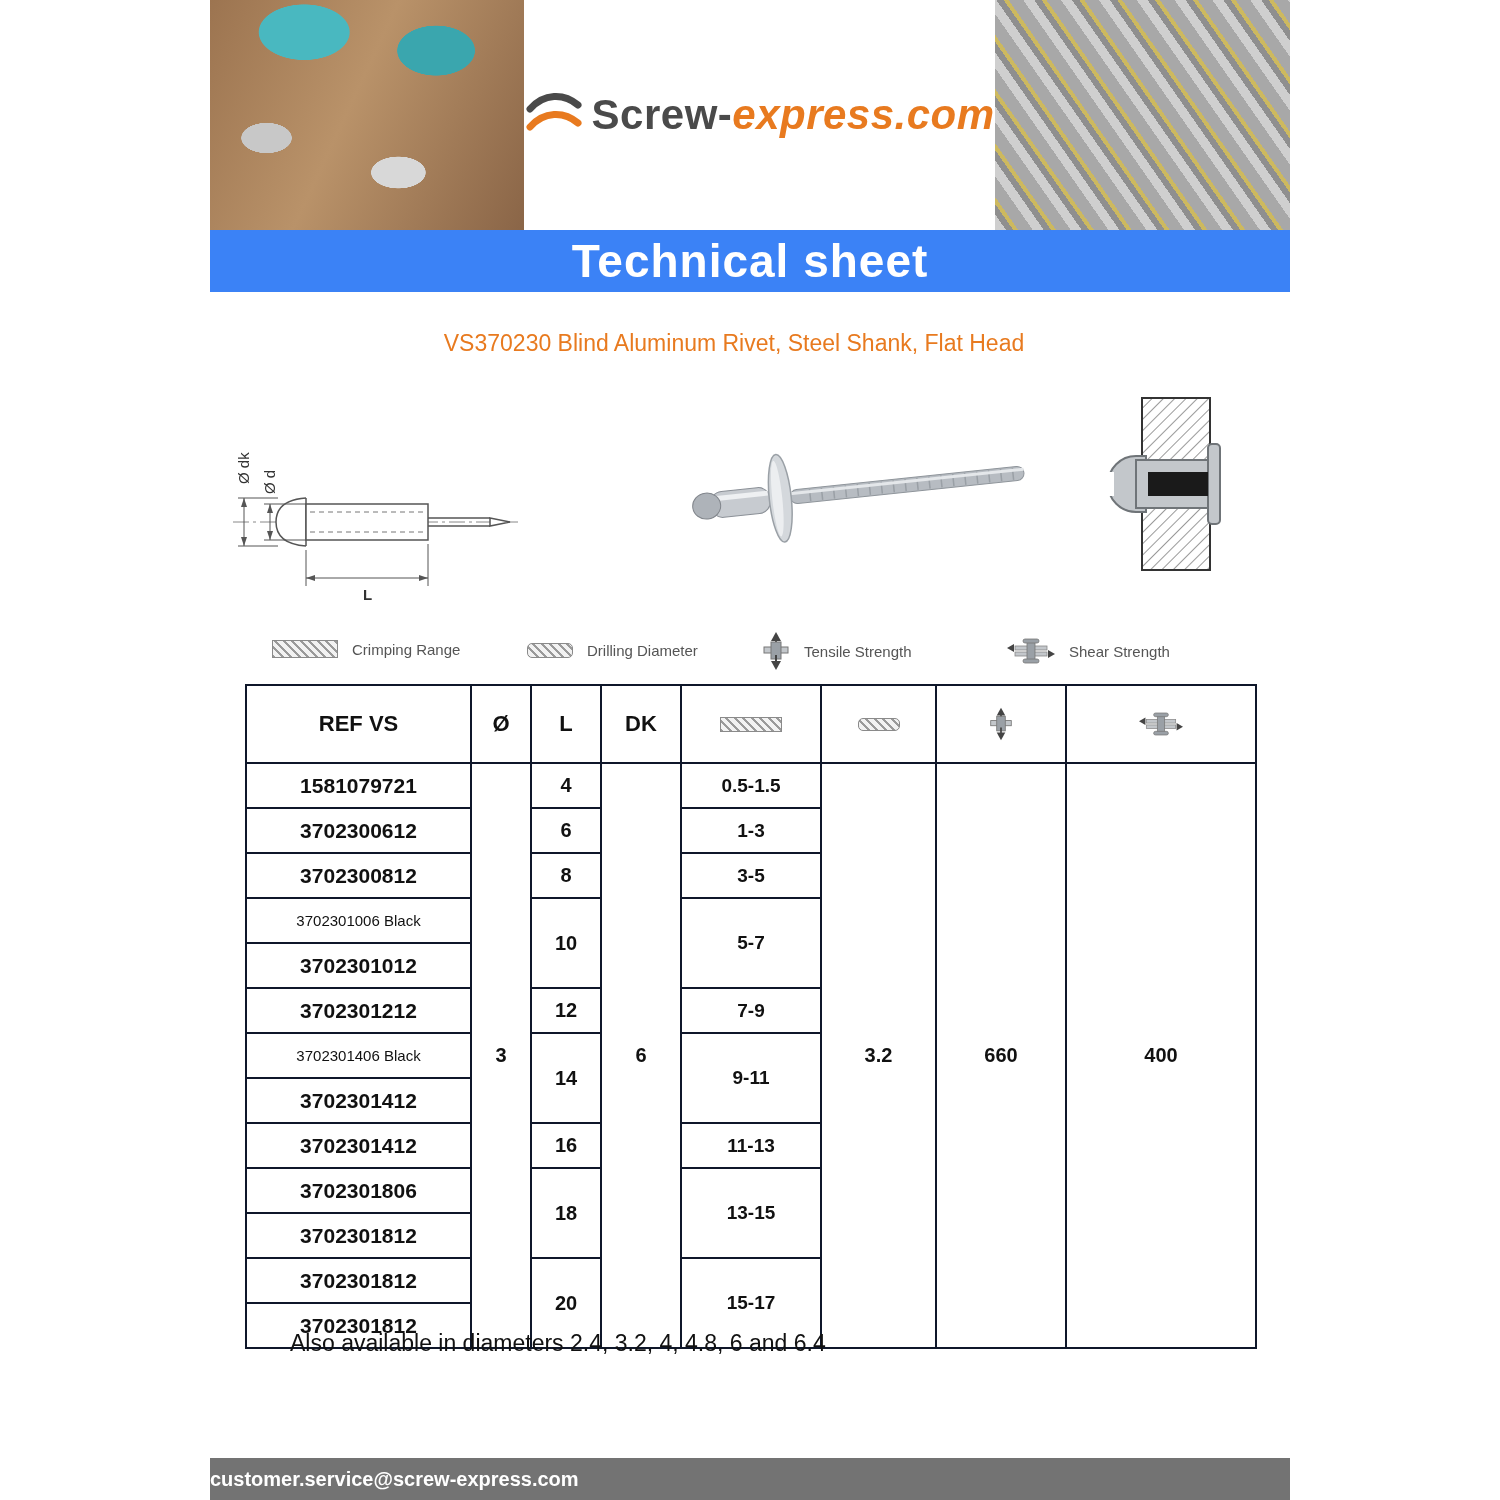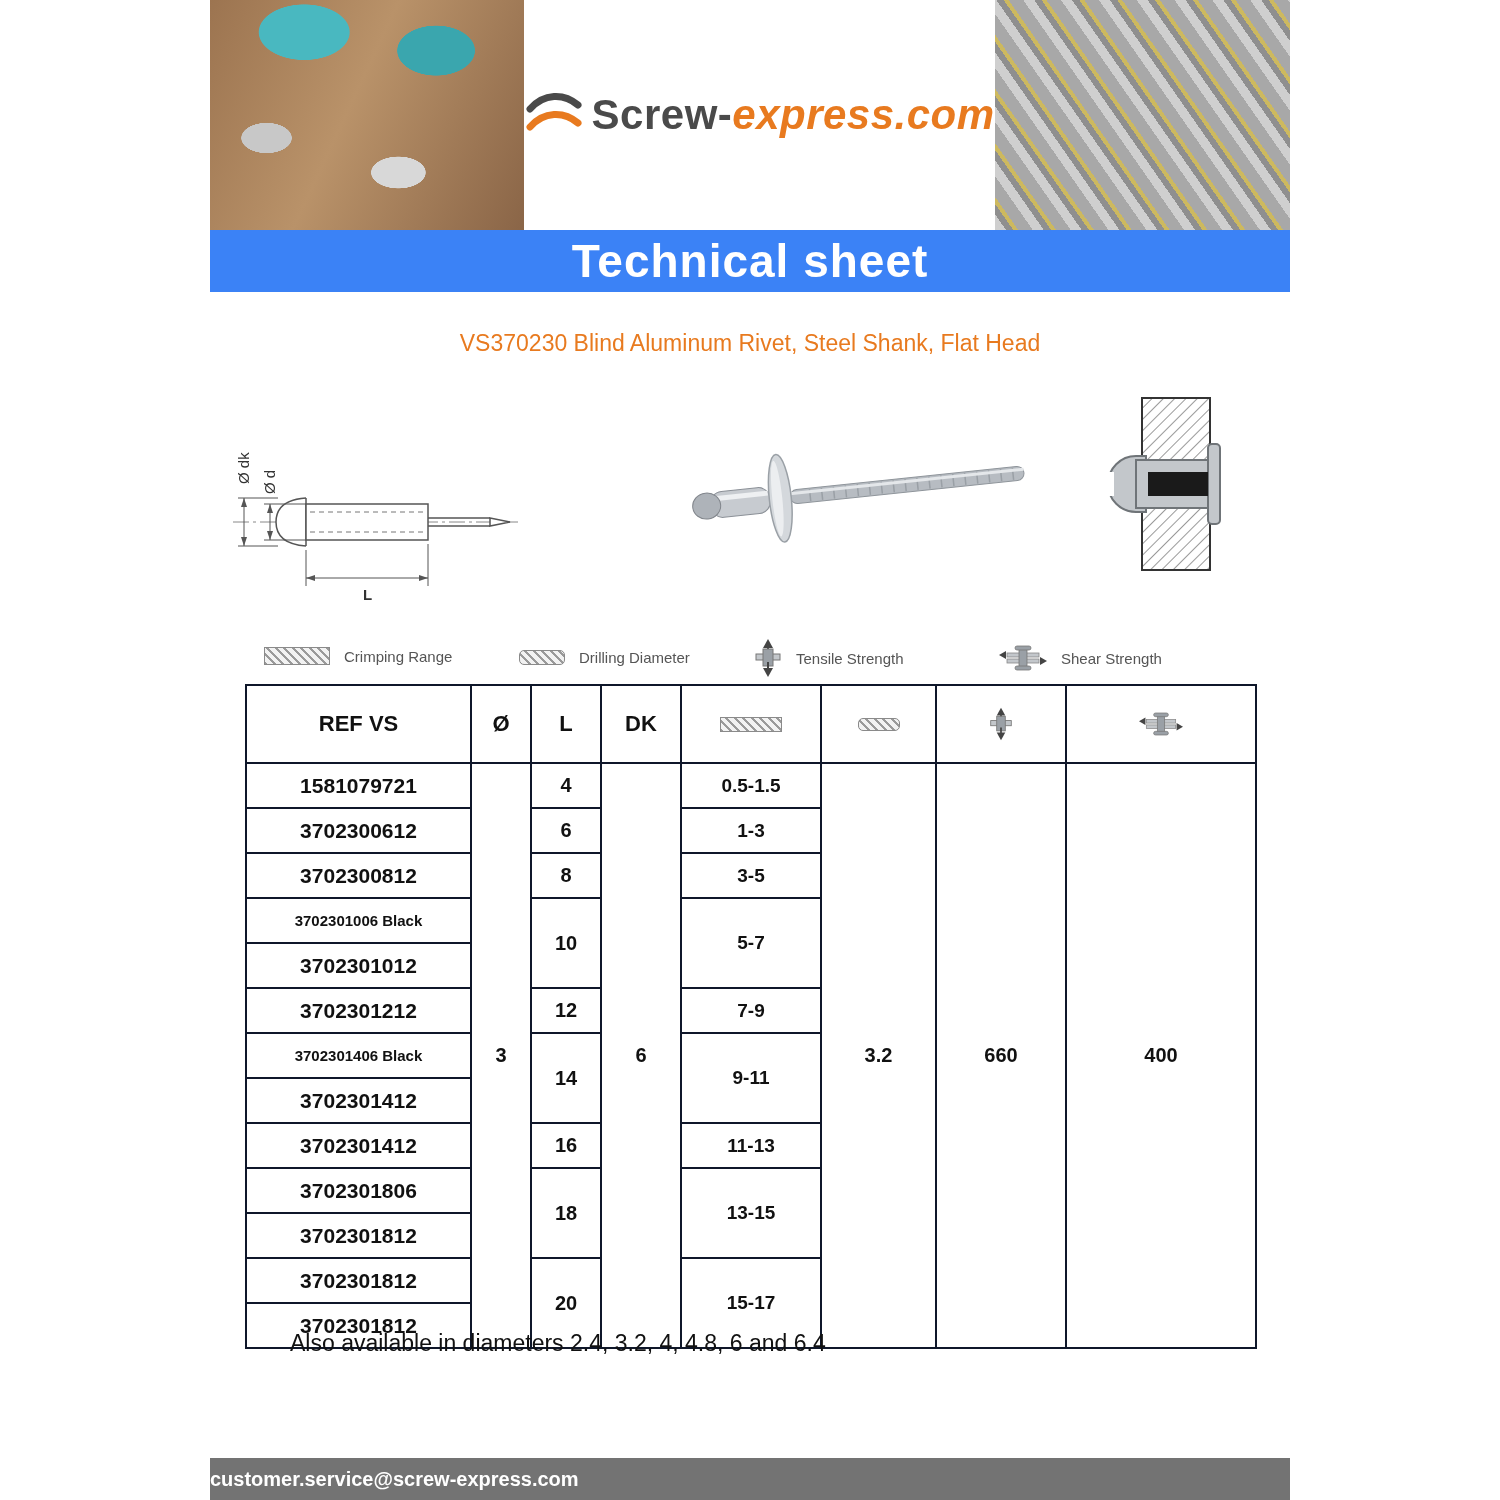--- a/index.html
+++ b/index.html
@@ -24,46 +24,46 @@
   .logo-text{font-size:42px;letter-spacing:.5px;white-space:nowrap;}
   .logo-prefix{color:#4a4a4a;font-weight:bold;}
   .logo-suffix{color:#e87a1f;font-weight:bold;font-style:italic;}
 
   
   .banner{position:absolute;top:230px;left:210px;width:1080px;height:62px;background:#3b82f6;
           display:flex;align-items:center;justify-content:center;}
   .banner-title{color:#fff;font-size:46px;font-weight:bold;letter-spacing:1px;}
 
   
-  .product-title{position:absolute;top:330px;left:210px;width:1080px;text-align:center;
+  .product-title{position:absolute;top:330px;left:194px;width:1080px;text-align:center;
                  color:#e87a1f;font-size:23px;font-weight:500;}
 
   
   .diagrams{position:absolute;top:372px;left:210px;width:1080px;height:258px;}
   .tech-drawing{position:absolute;left:8px;top:0;}
   .rivet-photo{position:absolute;left:430px;top:10px;}
   .cross-section{position:absolute;left:880px;top:20px;}
   .dim-label{font-size:15px;fill:#333;font-family:"Liberation Sans",sans-serif;}
 
   
-  .legend{position:absolute;top:636px;left:214px;width:1080px;height:36px;margin-top:7px;}
+  .legend{position:absolute;top:636px;left:222px;width:1080px;height:36px;}
   .legend-item{position:absolute;display:flex;align-items:center;gap:14px;}
   .legend-label{font-size:15px;color:#555;}
   .hatch{background:repeating-linear-gradient(45deg,#9a9a9a 0 2px,transparent 2px 6px),#f2f2f2;
          border:1px solid #8a8a8a;box-sizing:border-box;}
   .hatch.round{border-radius:5px;}
 
   
   .spec-table{position:absolute;top:684px;left:245px;border-collapse:collapse;table-layout:fixed;}
   .spec-table th,.spec-table td{border:2px solid #0f172a;text-align:center;vertical-align:middle;
      padding:0;background:#fff;overflow:hidden;}
   .spec-table th{height:76px;font-size:22px;font-weight:bold;}
   .spec-table td{height:43px;}
   .ref-cell{font-size:21px;font-weight:bold;}
-  .ref-cell.small-ref{font-size:15px;font-weight:bold;text-align:center;}
+  .ref-cell.small-ref{font-size:15px;font-weight:normal;text-align:center;}
   .num-cell{font-size:20px;font-weight:bold;}
   .crimp-cell{font-size:19px;font-weight:bold;}
   .icon-center{display:flex;align-items:center;justify-content:center;}
 
   
   .note{position:absolute;top:1330px;left:290px;font-size:23px;color:#111;}
   .footer{position:absolute;top:1458px;left:210px;width:1080px;height:42px;background:#737373;
           display:flex;align-items:center;justify-content:flex-start;}
   .footer-email{color:#fff;font-size:20px;font-weight:bold;margin-right:14px;}
 </style>

